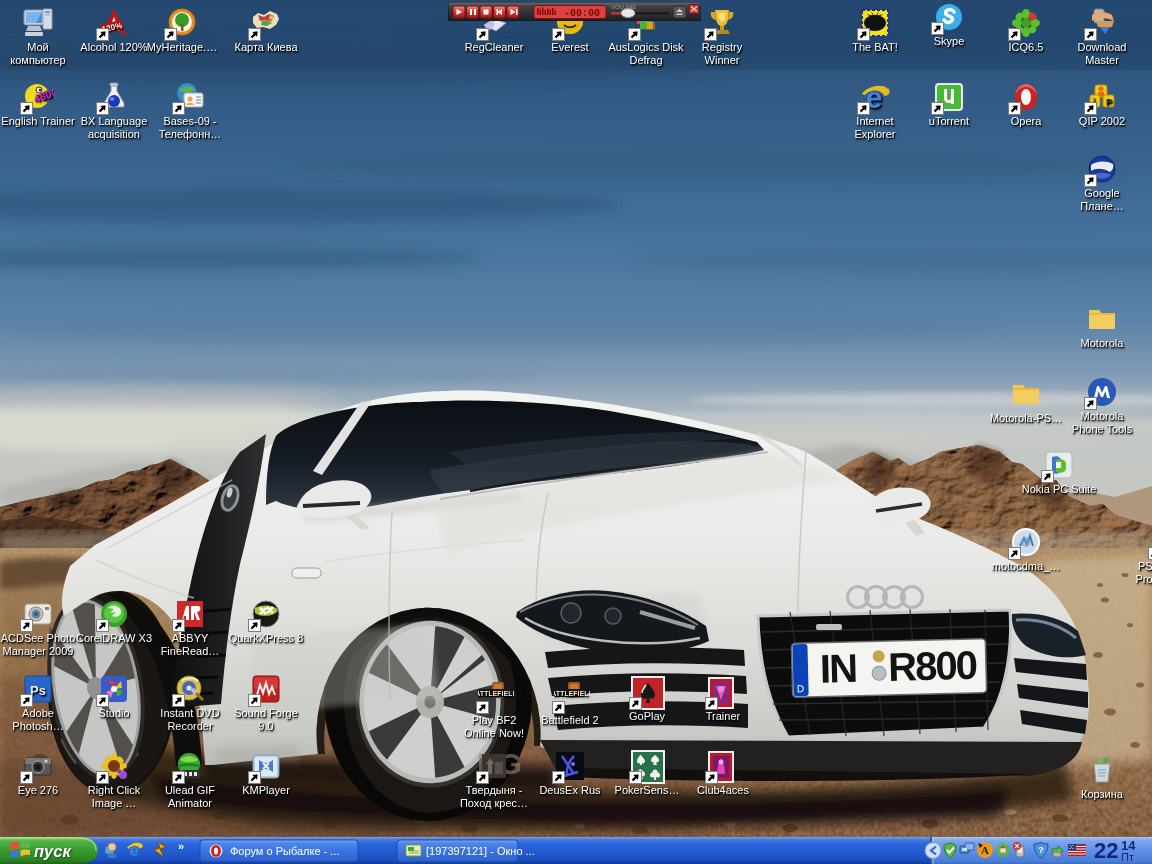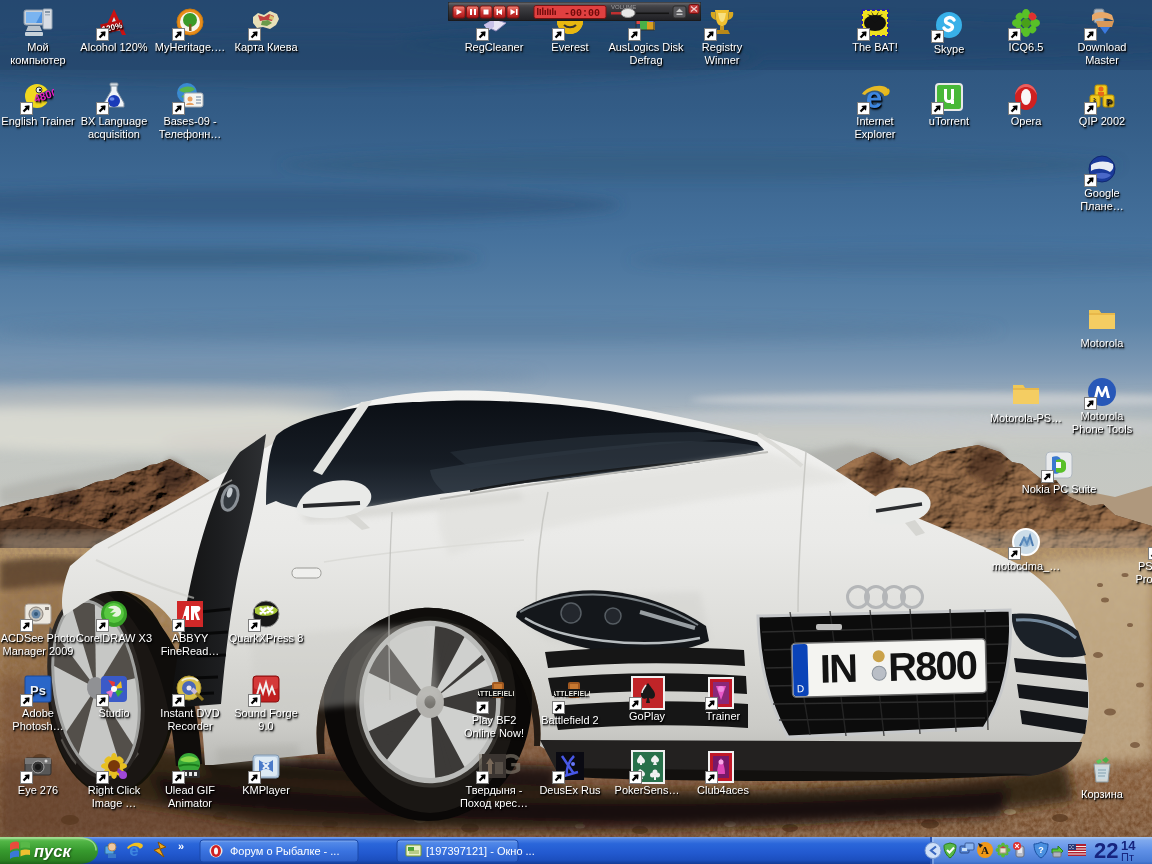--- a/index.html
+++ b/index.html
@@ -420,21 +420,21 @@
         <svg class="main" width="32" height="32" viewBox="0 0 32 32">
           <path d="M16,2 L28,28 24,28 16,10 8,28 4,28 Z" fill="#cc1111"></path>
           <path d="M16,10 L22,24 10,24 Z" fill="#e8e8e8"></path>
           <rect x="3" y="15" width="22" height="10" fill="#b80f0f" transform="rotate(-12 14 20)"></rect>
           <text x="14" y="23" font-size="8" font-weight="bold" fill="#fff" text-anchor="middle" transform="rotate(-12 14 20)">120%</text>
         </svg>
         <span class="sa"></span>
       </div>
       <div class="lbl">Alcohol 120%</div>
     </div>
-<div class="ic" style="left:151px;top:7px">
+<div class="ic" style="left:143px;top:7px">
       <div class="g">
         <svg class="main" width="32" height="32" viewBox="0 0 32 32">
           <circle cx="16" cy="15" r="13" fill="#e88c1a"></circle>
           <circle cx="16" cy="15" r="10" fill="#f8f4ec"></circle>
           <circle cx="16" cy="13" r="7" fill="#3a9a28"></circle>
           <rect x="15" y="17" width="2.5" height="7" fill="#7a5a20"></rect>
           <circle cx="16" cy="15" r="13" fill="none" stroke="#c87a10" stroke-width="1"></circle>
         </svg>
         <span class="sa"></span>
       </div>
@@ -550,21 +550,21 @@
       <div class="g">
         <svg class="main" width="32" height="32" viewBox="0 0 32 32">
           <rect x="3" y="3" width="26" height="26" fill="#f0e020" stroke="#2828a0" stroke-width="2" stroke-dasharray="3 2"></rect>
           <ellipse cx="16" cy="16" rx="11" ry="8" fill="#111"></ellipse>
           <path d="M16,10 L12,4 14,9 8,7 13,11 5,12 13,13 16,16 19,13 27,12 19,11 24,7 18,9 20,4 Z" fill="#111"></path>
         </svg>
         <span class="sa"></span>
       </div>
       <div class="lbl">The BAT!</div>
     </div>
-<div class="ic" style="left:910px;top:9px">
+<div class="ic" style="left:910px;top:1px">
       <div class="g">
         <svg class="main" width="32" height="32" viewBox="0 0 32 32">
           <circle cx="16" cy="16" r="13" fill="#38b0e8"></circle>
           <path d="M21,11 C20,9 17,8 15,9 C12,10 12,13 14,14 L18,16 C20,17 20,20 17,21 C15,22 12,21 11,19" stroke="#fff" stroke-width="3.5" fill="none" stroke-linecap="round"></path>
         </svg>
         <span class="sa"></span>
       </div>
       <div class="lbl">Skype</div>
     </div>
 <div class="ic" style="left:987px;top:7px">

